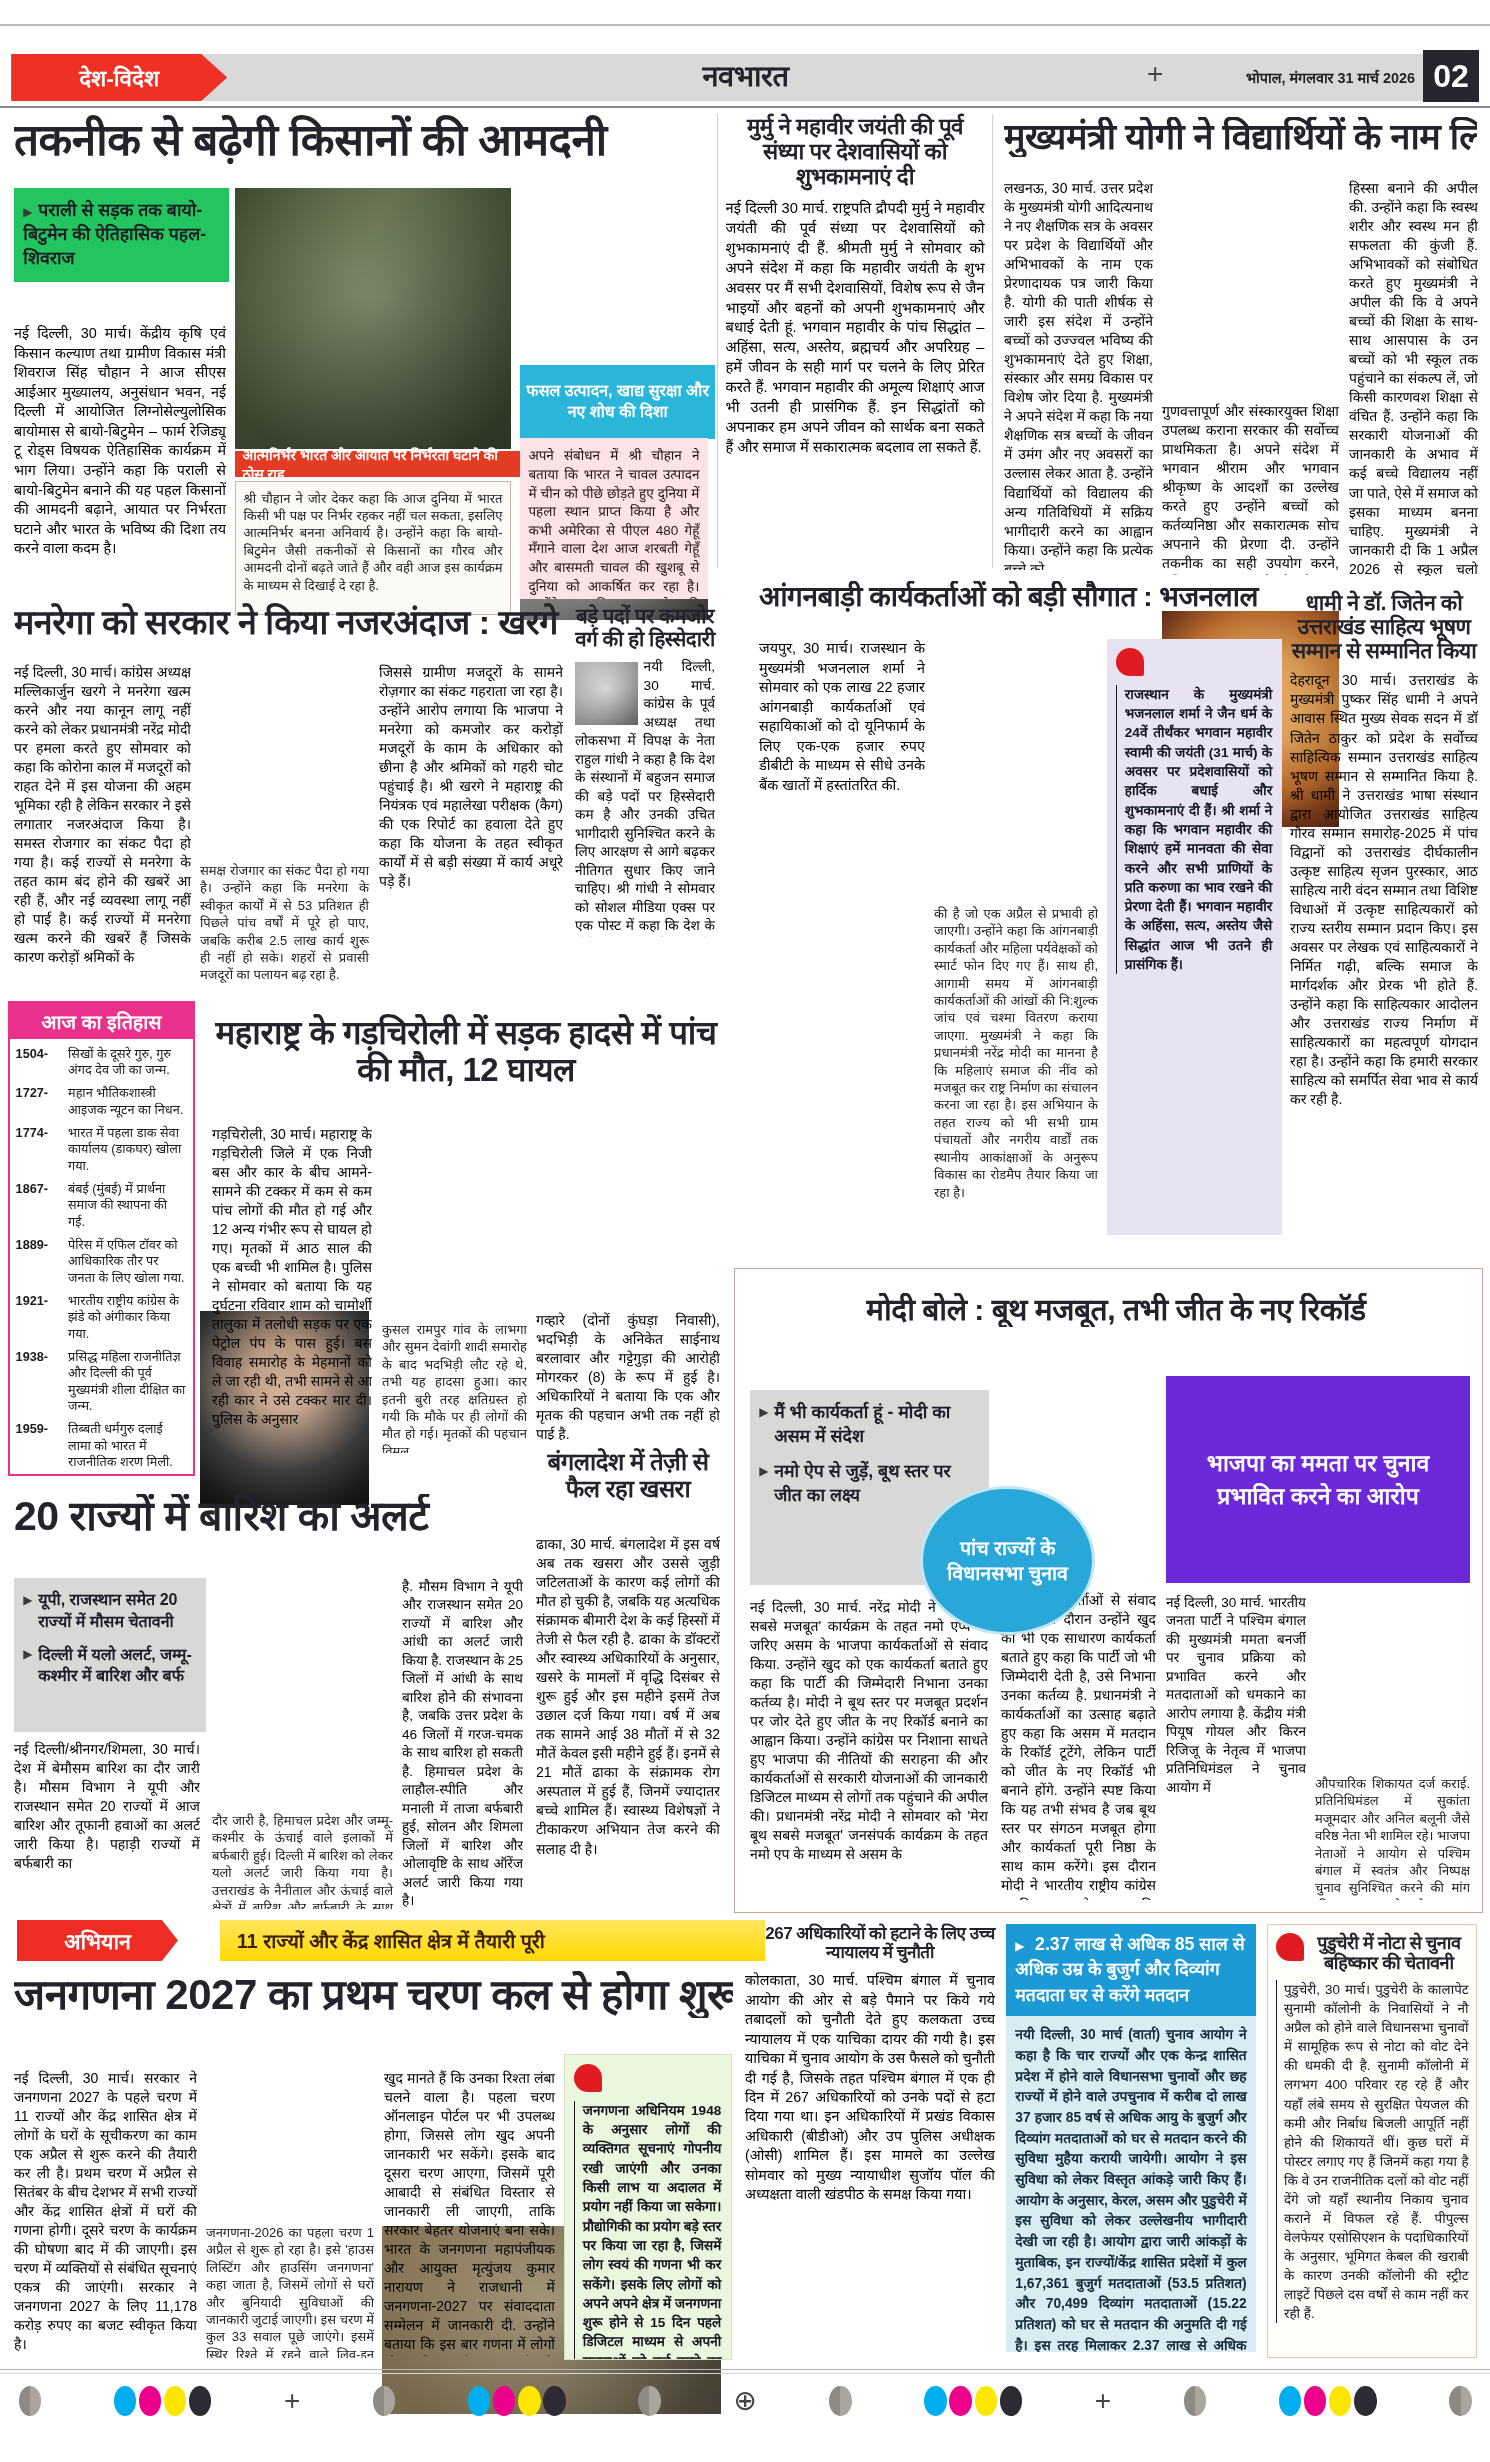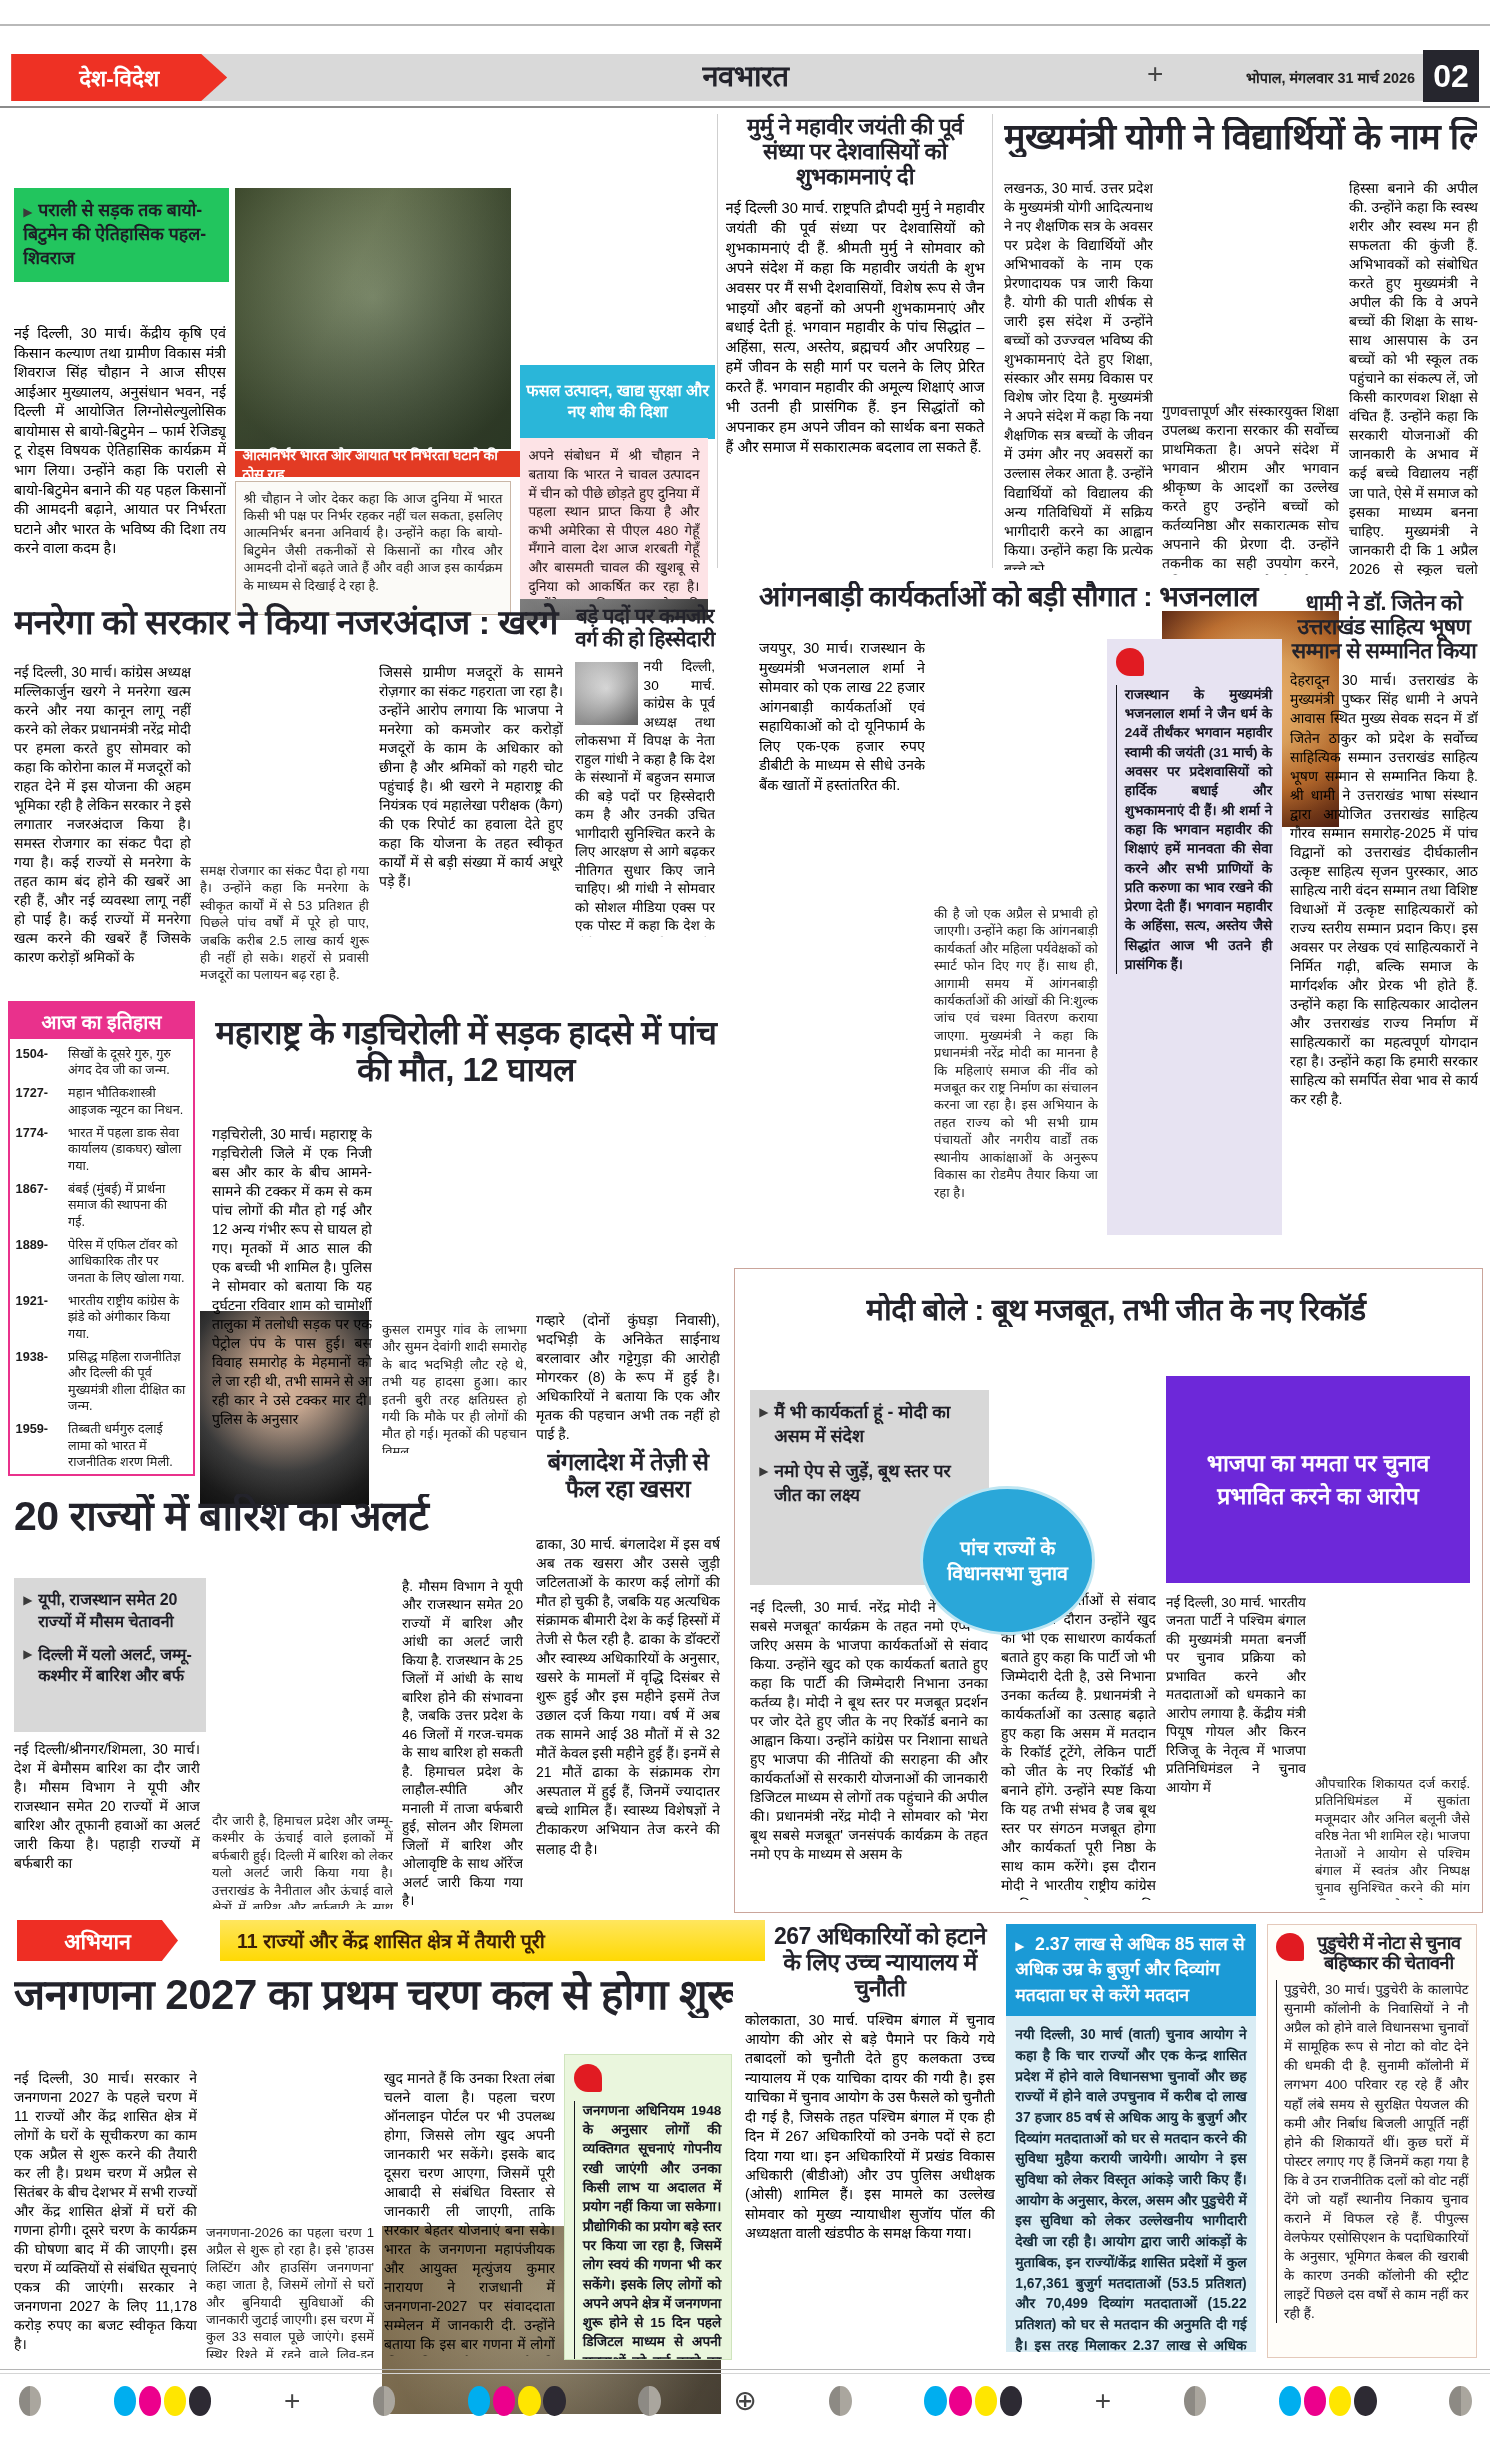--- a/index.html
+++ b/index.html
@@ -71,20 +71,21 @@
   <div class="abs head-bar" style="left:11.2px;top:54px;width:1468px;height:47px;"></div>
   <div class="abs sec-tag" style="left:11.2px;top:54px;width:216px;height:47px;">
     <span>देश-विदेश</span>
   </div>
   <div class="abs hl center" style="left:559px;top:60px;width:373px;font-size:29px;">नवभारत</div>
   <div class="abs cross" style="left:1147px;top:58px;">+</div>
   <div class="abs" style="left:1201px;top:68px;width:214px;font-size:14.4px;font-weight:700;color:#222;text-align:right;">भोपाल, मंगलवार 31 मार्च 2026</div>
   <div class="abs pageno" style="left:1423px;top:50px;width:56px;height:52px;">02</div>
   <div class="abs hairline" style="left:0;top:106px;width:1490px;background:#8b8b8b;"></div>
 
+  <div class="abs hl fit" style="left:14px;top:115px;width:697px;font-size:44px;">तकनीक से बढ़ेगी किसानों की आमदनी</div>
   <div class="abs kicker" style="left:14px;top:188px;width:196px;">
     <span class="tri">▶</span><span>पराली से सड़क तक बायो-बिटुमेन की ऐतिहासिक पहल- शिवराज</span>
   </div>
   <div class="abs body-t" style="left:14px;top:324px;width:212px;height:276px;overflow:hidden;font-size:14.4px;">नई दिल्ली, 30 मार्च। केंद्रीय कृषि एवं किसान कल्याण तथा ग्रामीण विकास मंत्री शिवराज सिंह चौहान ने आज सीएस आईआर मुख्यालय, अनुसंधान भवन, नई दिल्ली में आयोजित लिग्नोसेल्युलोसिक बायोमास से बायो-बिटुमेन – फार्म रेजिड्यू टू रोड्स विषयक ऐतिहासिक कार्यक्रम में भाग लिया। उन्होंने कहा कि पराली से बायो-बिटुमेन बनाने की यह पहल किसानों की आमदनी बढ़ाने, आयात पर निर्भरता घटाने और भारत के भविष्य की दिशा तय करने वाला कदम है।</div>
   <div class="abs ph ph-award" style="left:235px;top:188px;width:276px;height:261px;"></div>
   <div class="abs redstrip" style="left:235px;top:451px;width:276px;height:26px;">
     <span>आत्मनिर्भर भारत और आयात पर निर्भरता घटाने की ठोस राह</span>
   </div>
   <div class="abs capbox cap-t" style="left:235px;top:481px;width:259px;height:117px;overflow:hidden;">श्री चौहान ने जोर देकर कहा कि आज दुनिया में भारत किसी भी पक्ष पर निर्भर रहकर नहीं चल सकता, इसलिए आत्मनिर्भर बनना अनिवार्य है। उन्होंने कहा कि बायो-बिटुमेन जैसी तकनीकों से किसानों का गौरव और आमदनी दोनों बढ़ते जाते हैं और वही आज इस कार्यक्रम के माध्यम से दिखाई दे रहा है.</div>
   <div class="abs ph ph-speaker" style="left:520px;top:188px;width:188px;height:171px;"></div>
@@ -219,21 +220,21 @@
   <div class="abs body-t" style="left:14px;top:2069px;width:183px;height:287px;overflow:hidden;">नई दिल्ली, 30 मार्च। सरकार ने जनगणना 2027 के पहले चरण में 11 राज्यों और केंद्र शासित क्षेत्र में लोगों के घरों के सूचीकरण का काम एक अप्रैल से शुरू करने की तैयारी कर ली है। प्रथम चरण में अप्रैल से सितंबर के बीच देशभर में सभी राज्यों और केंद्र शासित क्षेत्रों में घरों की गणना होगी। दूसरे चरण के कार्यक्रम की घोषणा बाद में की जाएगी। इस चरण में व्यक्तियों से संबंधित सूचनाएं एकत्र की जाएंगी। सरकार ने जनगणना 2027 के लिए 11,178 करोड़ रुपए का बजट स्वीकृत किया है।</div>
 
   <div class="abs cap-t" style="left:206px;top:2224px;width:168px;height:134px;overflow:hidden;">जनगणना-2026 का पहला चरण 1 अप्रैल से शुरू हो रहा है। इसे 'हाउस लिस्टिंग और हाउसिंग जनगणना' कहा जाता है, जिसमें लोगों से घरों और बुनियादी सुविधाओं की जानकारी जुटाई जाएगी। इस चरण में कुल 33 सवाल पूछे जाएंगे। इसमें स्थिर रिश्ते में रहने वाले लिव-इन कपल्स को भी शादीशुदा माना जाएगा, यदि वे</div>
   <div class="abs body-t" style="left:384px;top:2069px;width:171px;height:287px;overflow:hidden;">खुद मानते हैं कि उनका रिश्ता लंबा चलने वाला है। पहला चरण ऑनलाइन पोर्टल पर भी उपलब्ध होगा, जिससे लोग खुद अपनी जानकारी भर सकेंगे। इसके बाद दूसरा चरण आएगा, जिसमें पूरी आबादी से संबंधित विस्तार से जानकारी ली जाएगी, ताकि सरकार बेहतर योजनाएं बना सके। भारत के जनगणना महापंजीयक और आयुक्त मृत्युंजय कुमार नारायण ने राजधानी में जनगणना-2027 पर संवाददाता सम्मेलन में जानकारी दी. उन्होंने बताया कि इस बार गणना में लोगों की जाति संबंधी गणना भी की जाएगी.</div>
   <div class="abs greenquote" style="left:564px;top:2054px;width:147px;height:285px;overflow:hidden;">
     <span class="qmark"></span>
     <div class="quotebody" style="margin-top:5.6px;">जनगणना अधिनियम 1948 के अनुसार लोगों की व्यक्तिगत सूचनाएं गोपनीय रखी जाएंगी और उनका किसी लाभ या अदालत में प्रयोग नहीं किया जा सकेगा। प्रौद्योगिकी का प्रयोग बड़े स्तर पर किया जा रहा है, जिसमें लोग स्वयं की गणना भी कर सकेंगे। इसके लिए लोगों को अपने अपने क्षेत्र में जनगणना शुरू होने से 15 दिन पहले डिजिटल माध्यम से अपनी सूचनाओं को दर्ज करने का अवसर दिया जा रहा है, लेकिन हर हाल में गणक प्रत्येक घर में व्यक्तिगत रूप से जाकर सूचनाओं को एकत्रित करेंगे.</div>
   </div>
 
   <div class="abs" style="left:745px;top:1924px;width:250px;">
-    <div class="hl center" style="font-size:23px;margin-left:20px;">267 अधिकारियों को हटाने के लिए उच्च न्यायालय में चुनौती</div>
+    <div class="hl center" style="font-size:17px;margin-left:20px;">267 अधिकारियों को हटाने के लिए उच्च न्यायालय में चुनौती</div>
     <div class="body-t" style="margin-top:9.3px;height:326px;overflow:hidden;font-size:14.3px;">कोलकाता, 30 मार्च. पश्चिम बंगाल में चुनाव आयोग की ओर से बड़े पैमाने पर किये गये तबादलों को चुनौती देते हुए कलकता उच्च न्यायालय में एक याचिका दायर की गयी है। इस याचिका में चुनाव आयोग के उस फैसले को चुनौती दी गई है, जिसके तहत पश्चिम बंगाल में एक ही दिन में 267 अधिकारियों को उनके पदों से हटा दिया गया था। इन अधिकारियों में प्रखंड विकास अधिकारी (बीडीओ) और उप पुलिस अधीक्षक (ओसी) शामिल हैं। इस मामले का उल्लेख सोमवार को मुख्य न्यायाधीश सुजॉय पॉल की अध्यक्षता वाली खंडपीठ के समक्ष किया गया।</div>
   </div>
 
   <div class="abs" style="left:1006px;top:1924px;width:250px;">
     <div class="bluehead">
       <span class="tri" style="color:#fff;">▶</span>
       <span>2.37 लाख से अधिक 85 साल से अधिक उम्र के बुजुर्ग और दिव्यांग मतदाता घर से करेंगे मतदान</span>
     </div>
     <div class="bluebody" style="height:317px;overflow:hidden;">नयी दिल्ली, 30 मार्च (वार्ता) चुनाव आयोग ने कहा है कि चार राज्यों और एक केन्द्र शासित प्रदेश में होने वाले विधानसभा चुनावों और छह राज्यों में होने वाले उपचुनाव में करीब दो लाख 37 हजार 85 वर्ष से अधिक आयु के बुजुर्ग और दिव्यांग मतदाताओं को घर से मतदान करने की सुविधा मुहैया करायी जायेगी। आयोग ने इस सुविधा को लेकर विस्तृत आंकड़े जारी किए हैं। आयोग के अनुसार, केरल, असम और पुडुचेरी में इस सुविधा को लेकर उल्लेखनीय भागीदारी देखी जा रही है। आयोग द्वारा जारी आंकड़ों के मुताबिक, इन राज्यों/केंद्र शासित प्रदेशों में कुल 1,67,361 बुजुर्ग मतदाताओं (53.5 प्रतिशत) और 70,499 दिव्यांग मतदाताओं (15.22 प्रतिशत) को घर से मतदान की अनुमति दी गई है। इस तरह मिलाकर 2.37 लाख से अधिक मतदाता इस सुविधा का लाभ उठा सकते हैं। केरल में सबसे ज्यादा 1,45,521 बुजुर्ग मतदाताओं (71.27 प्रतिशत) और 62,240 दिव्यांग मतदाताओं को अनुमति दी गई है। असम में 19,774 बुजुर्ग (19.32 प्रतिशत) और 6,638 दिव्यांग मतदाता (3.23 प्रतिशत) इस सुविधा का लाभ उठाएंगे।</div>
   </div>

